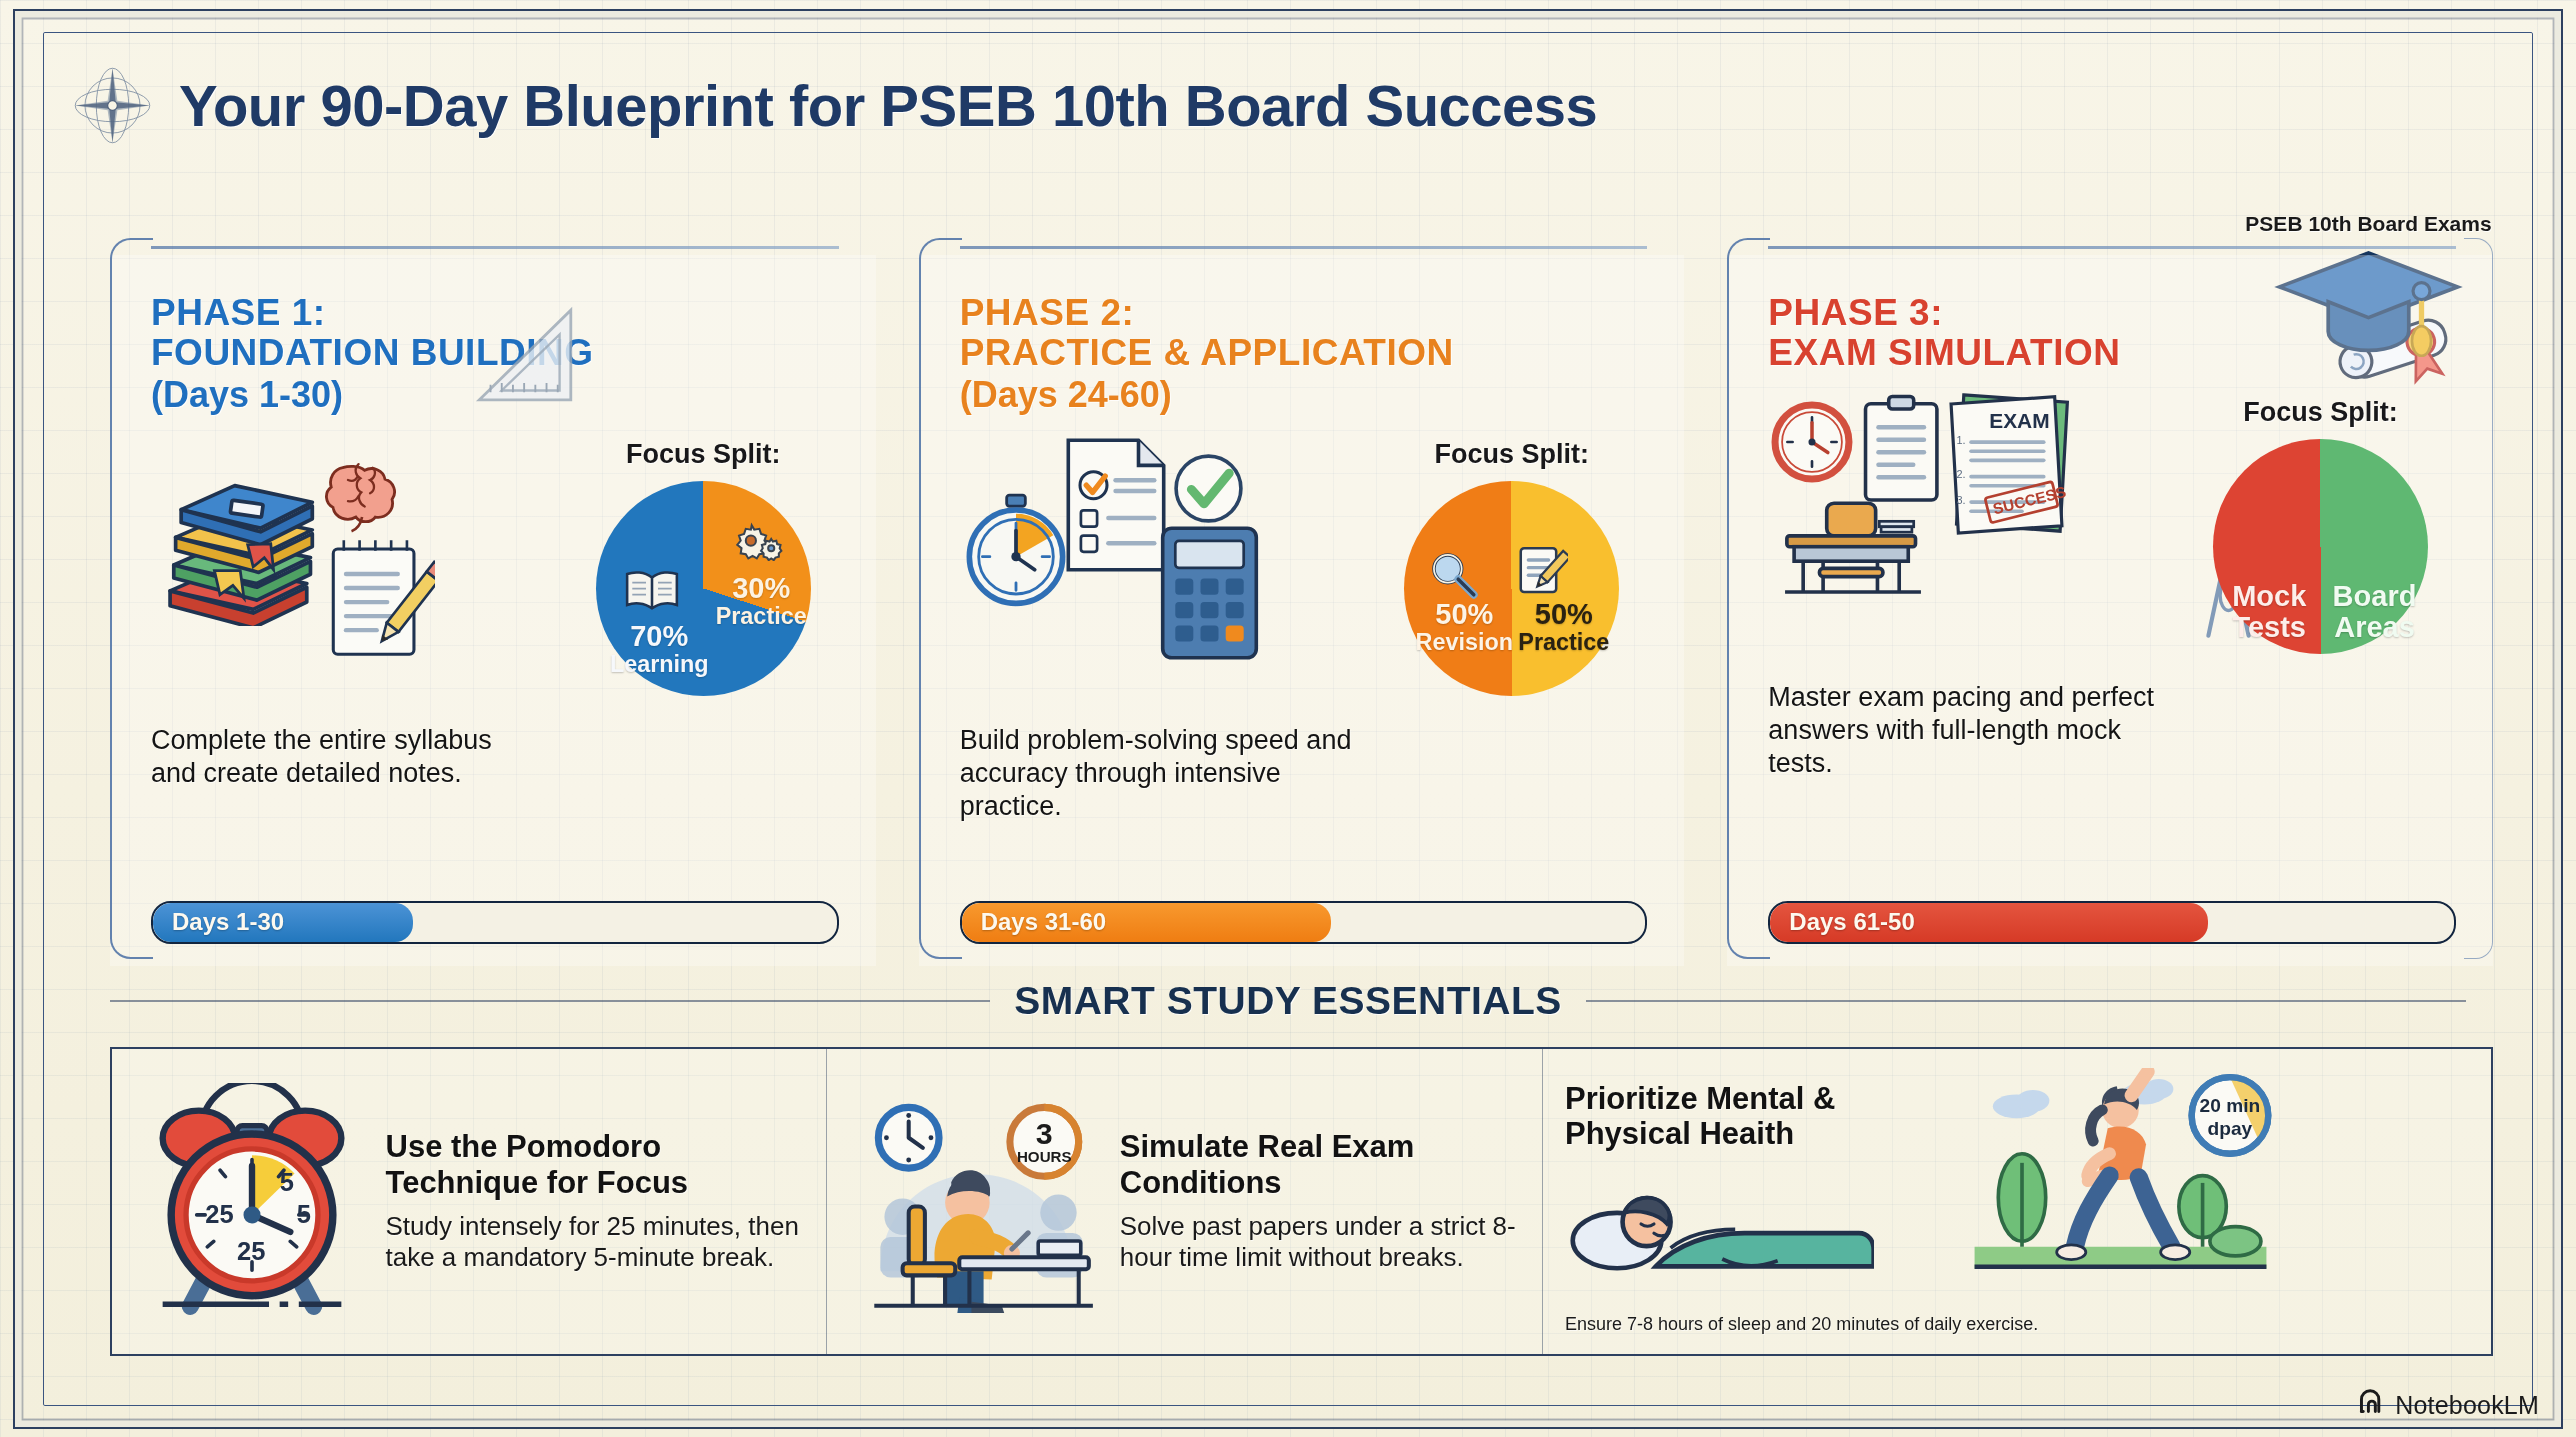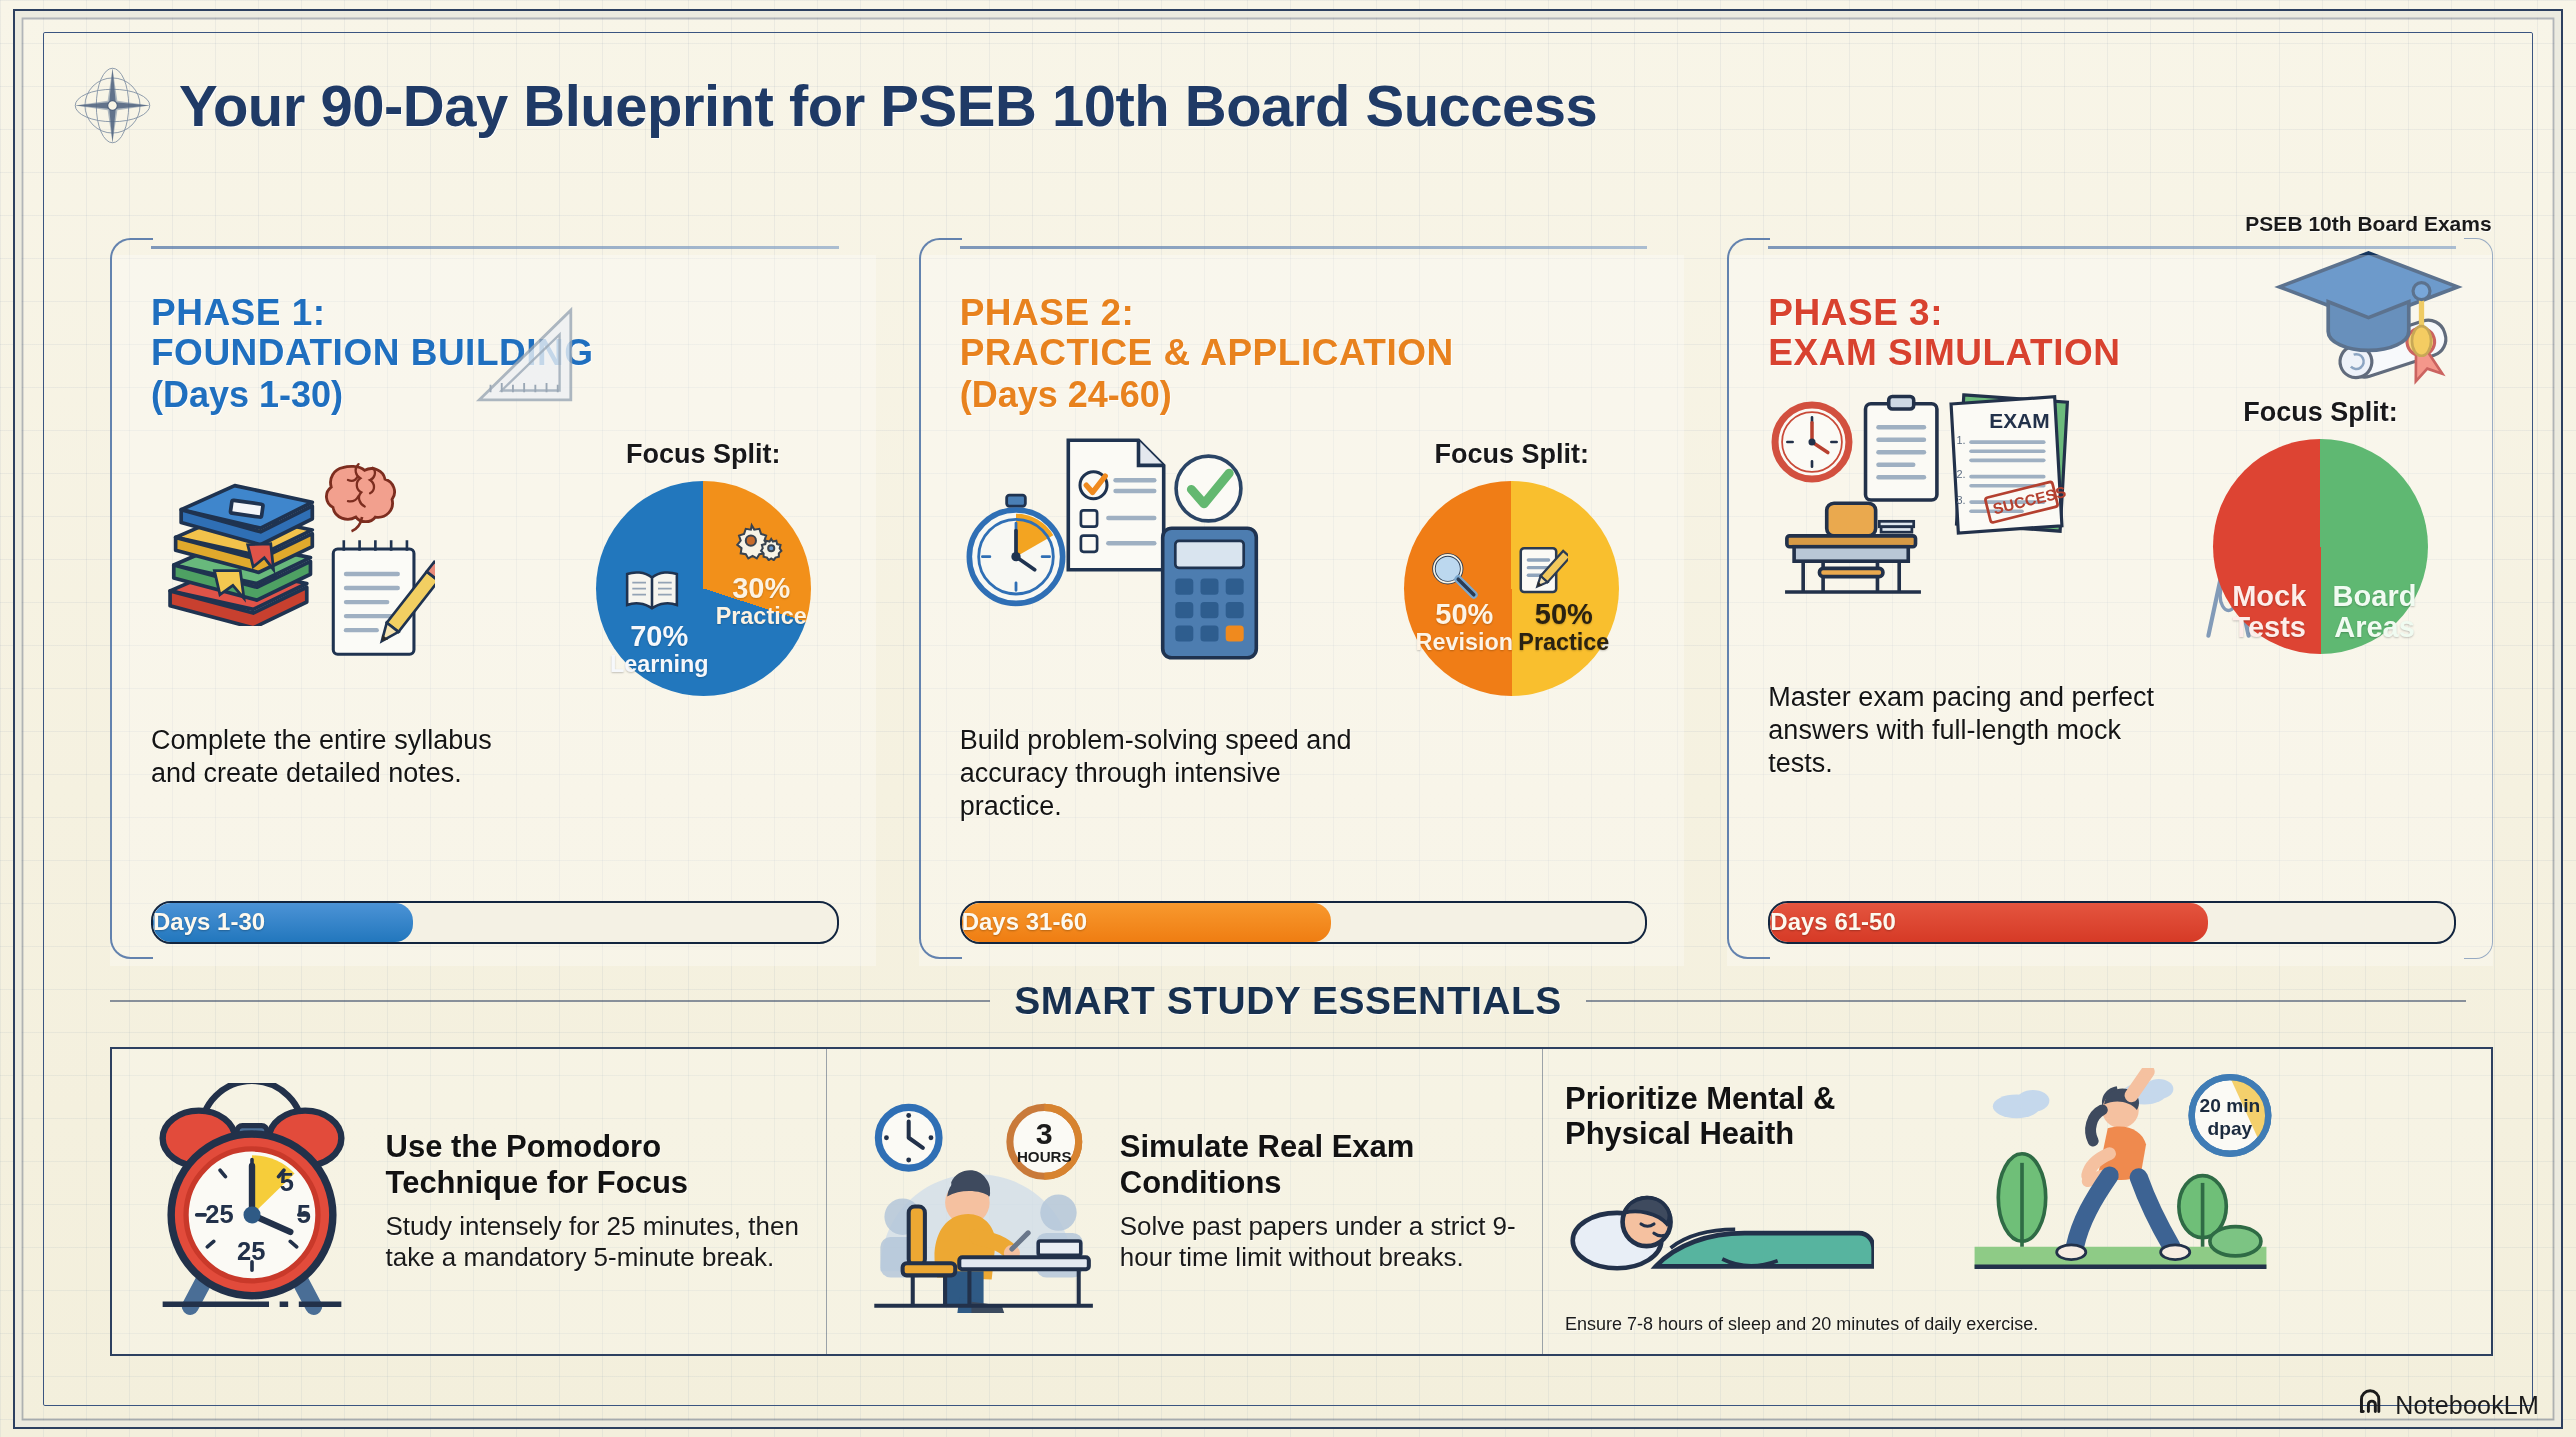--- a/index.html
+++ b/index.html
@@ -131,20 +131,21 @@
     height: 39px;
     border: 2.8px solid #12253f;
     border-radius: 19.7px;
     background: #f4f1e4;
     overflow: hidden;
   }
   .progress .fill {
     height: 100%;
     border-radius: 18px;
     display: flex; align-items: center;
+    padding-left: 19px;
     box-sizing: border-box;
   }
   .progress .fill span {
     font-size: 24px; font-weight: 700; color: #fdf9ef;
     text-shadow: 0 0.9px 1.9px rgba(0,0,0,.25);
     white-space: nowrap;
   }
 
   
   .exam-badge {
@@ -703,21 +704,21 @@
 
           <rect x="58" y="116" width="16" height="58" rx="6" fill="#eda833" stroke="#22314a" stroke-width="4"></rect>
           <rect x="52" y="172" width="52" height="12" rx="4" fill="#eda833" stroke="#22314a" stroke-width="4"></rect>
           <g stroke="#22314a" stroke-width="4" fill="none">
               <path d="M62 184v30M94 184v30"></path>
             </g>
         </svg>
       </span>
       <div class="ess-text">
         <h3>Simulate Real Exam Conditions</h3>
-        <p>Solve past papers under a strict 9-hour time limit without breaks.</p>
+        <p>Solve past papers under a strict 8-hour time limit without breaks.</p>
       </div>
     </div>
 
     <div class="ess ess-3">
       <div class="row3">
         <div class="ess-text" style="flex:0 0 374px;">
           <h3>Prioritize Mental &amp; Physical Heaith</h3>
           <span class="ess-art">
             <svg viewBox="0 0 330 130" width="309" height="120">
               <ellipse cx="54" cy="84" rx="48" ry="30" fill="#e8eef6" stroke="#22314a" stroke-width="5"></ellipse>

